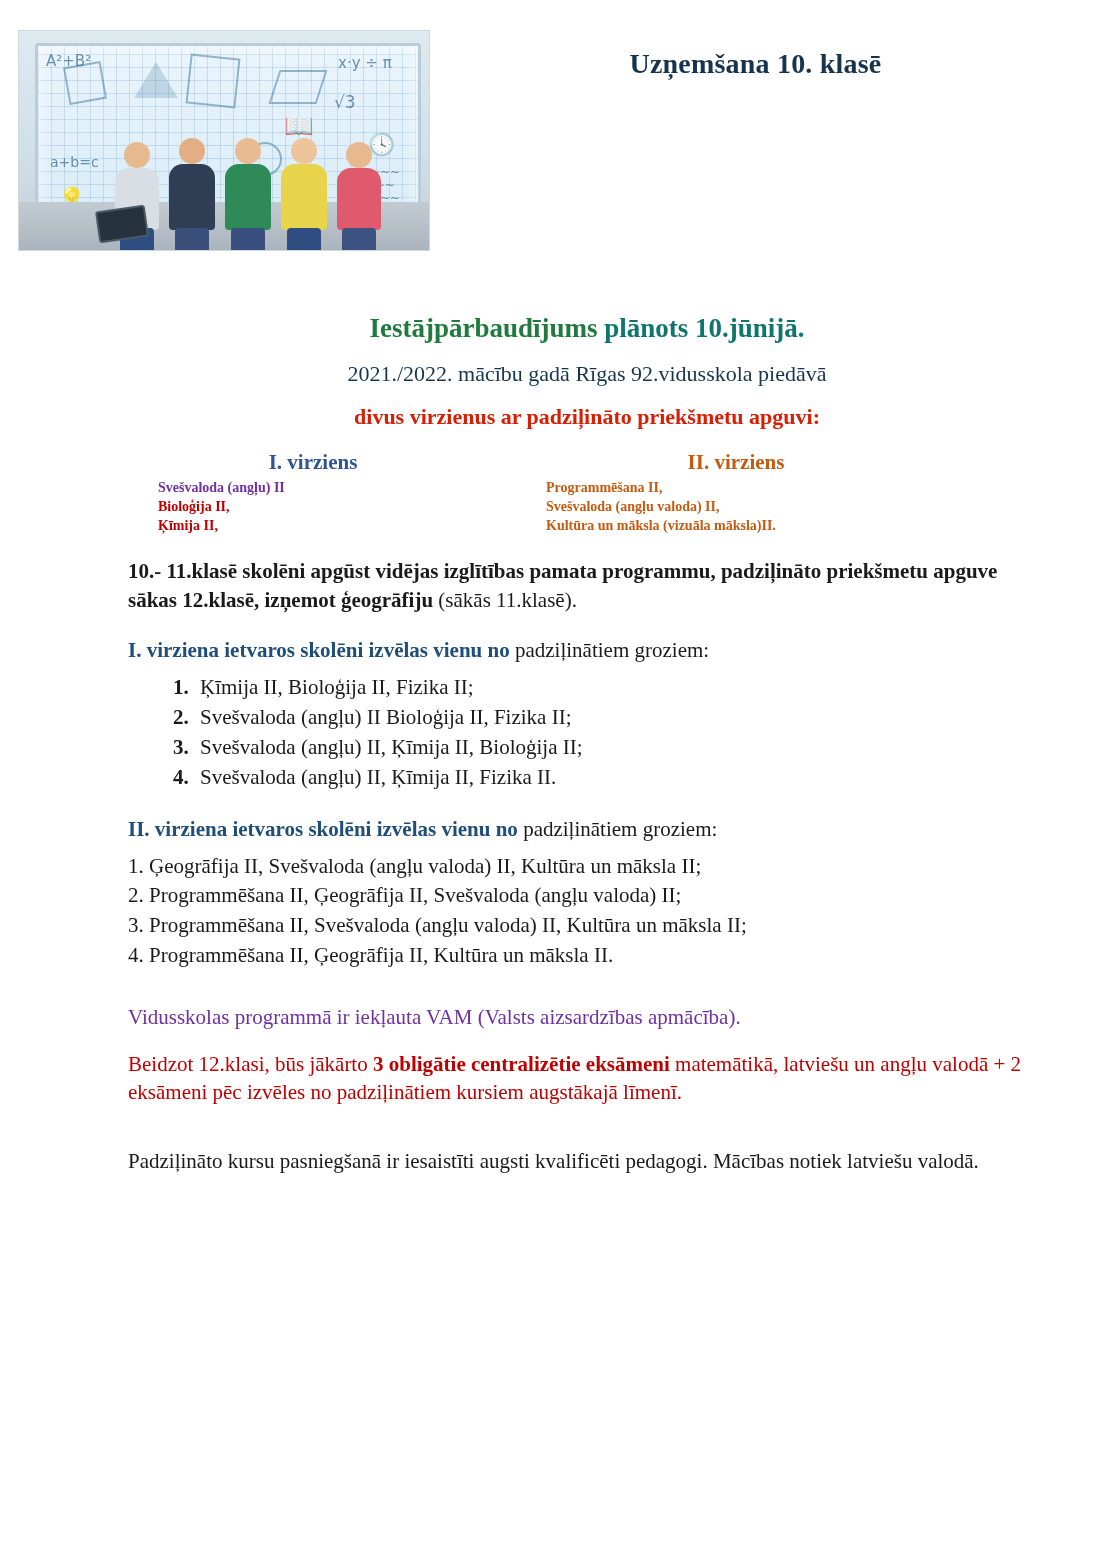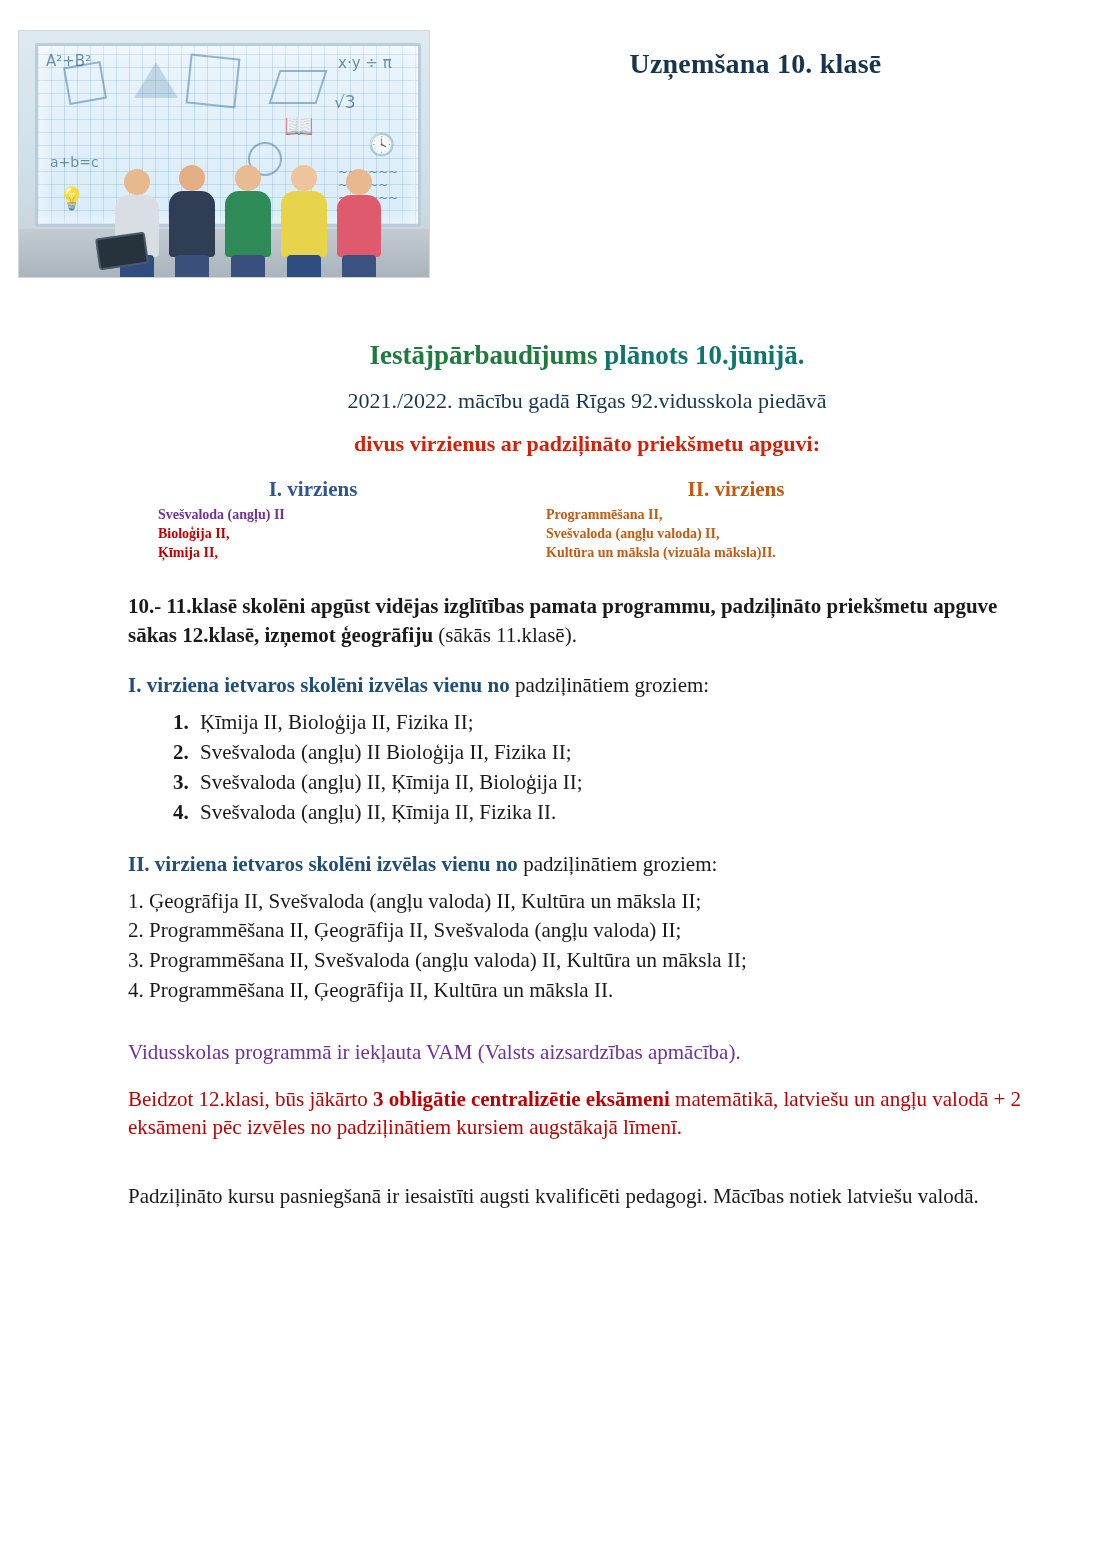--- a/index.html
+++ b/index.html
@@ -25,27 +25,28 @@
 
   
   .header {
     display: flex;
     align-items: flex-start;
     padding: 30px 55px 0 18px;
     box-sizing: border-box;
   }
   .hero-img {
     width: 412px;
-    height: 248px;
+    height: 221px;
     flex: 0 0 412px;
     border: 1px solid #cfd8dc;
     box-sizing: border-box;
     position: relative;
     overflow: hidden;
     background: linear-gradient(180deg,#dfe9f0 0%, #cfe0ea 55%, #c6ced4 100%);
+    text-align: center;
   }
   
   .wb {
     position: absolute;
     left: 16px; top: 12px;
     width: 380px; height: 178px;
     background:
       repeating-linear-gradient(0deg, rgba(120,170,200,.30) 0 1px, transparent 1px 13px),
       repeating-linear-gradient(90deg, rgba(120,170,200,.30) 0 1px, transparent 1px 13px),
       linear-gradient(180deg,#eaf4fb,#d9ecf8);
@@ -166,21 +167,21 @@
     font-weight: bold;
     line-height: 1.34;
   }
   .v1 { color: #7030a0; }
   .v1b { color: #c00000; }
   .v2 { color: #c55a11; }
 
   .para {
     font-size: 21px;
     line-height: 1.36;
-    margin-top: 30px;
+    margin-top: 22px;
     color: #1a1a1a;
   }
   .para.bold { font-weight: bold; }
   .para .normal { font-weight: normal; }
 
   .blue-h {
     font-size: 21px;
     margin-top: 24px;
     color: #1f4e79;
   }

